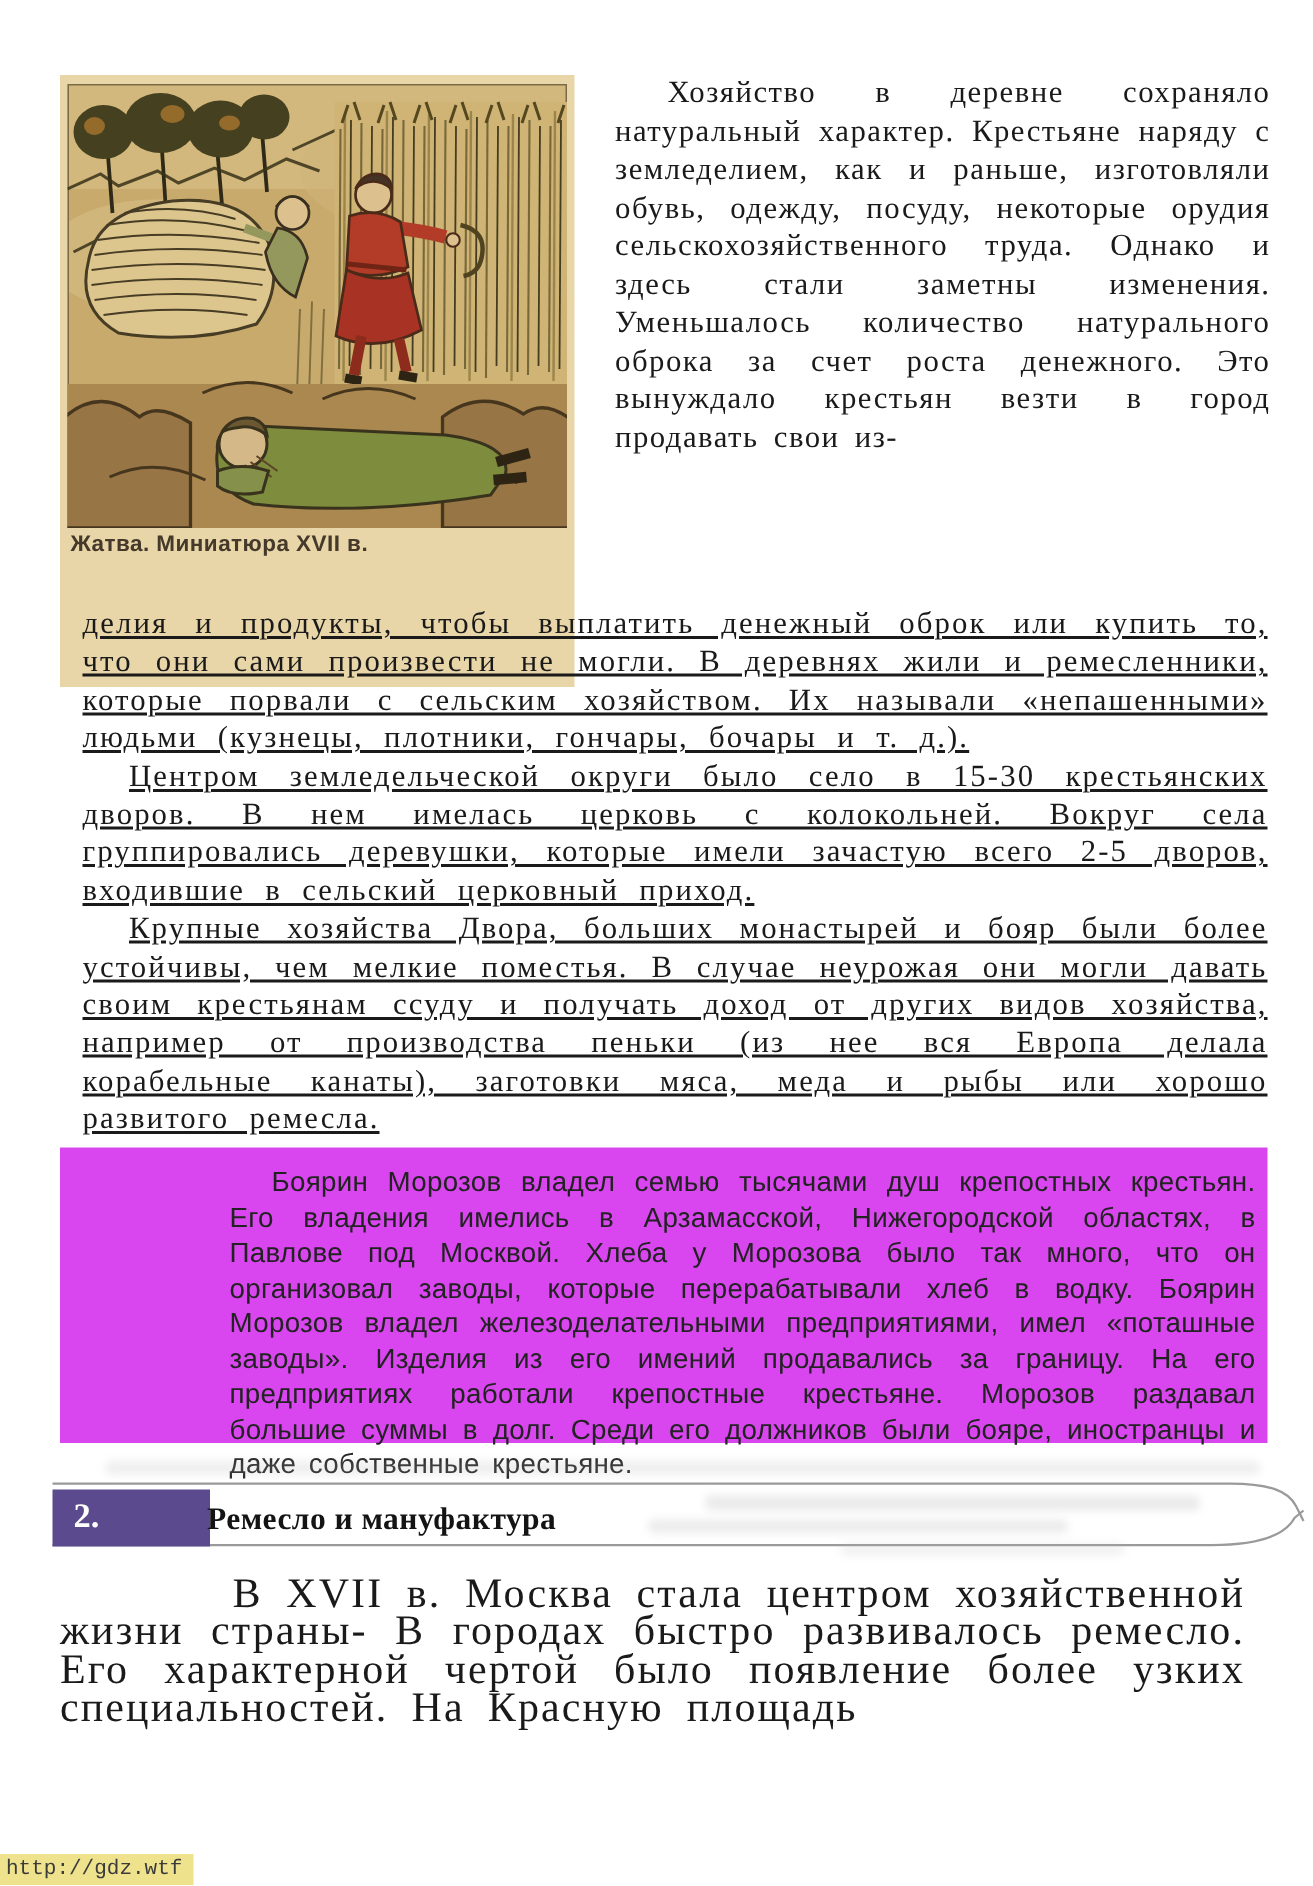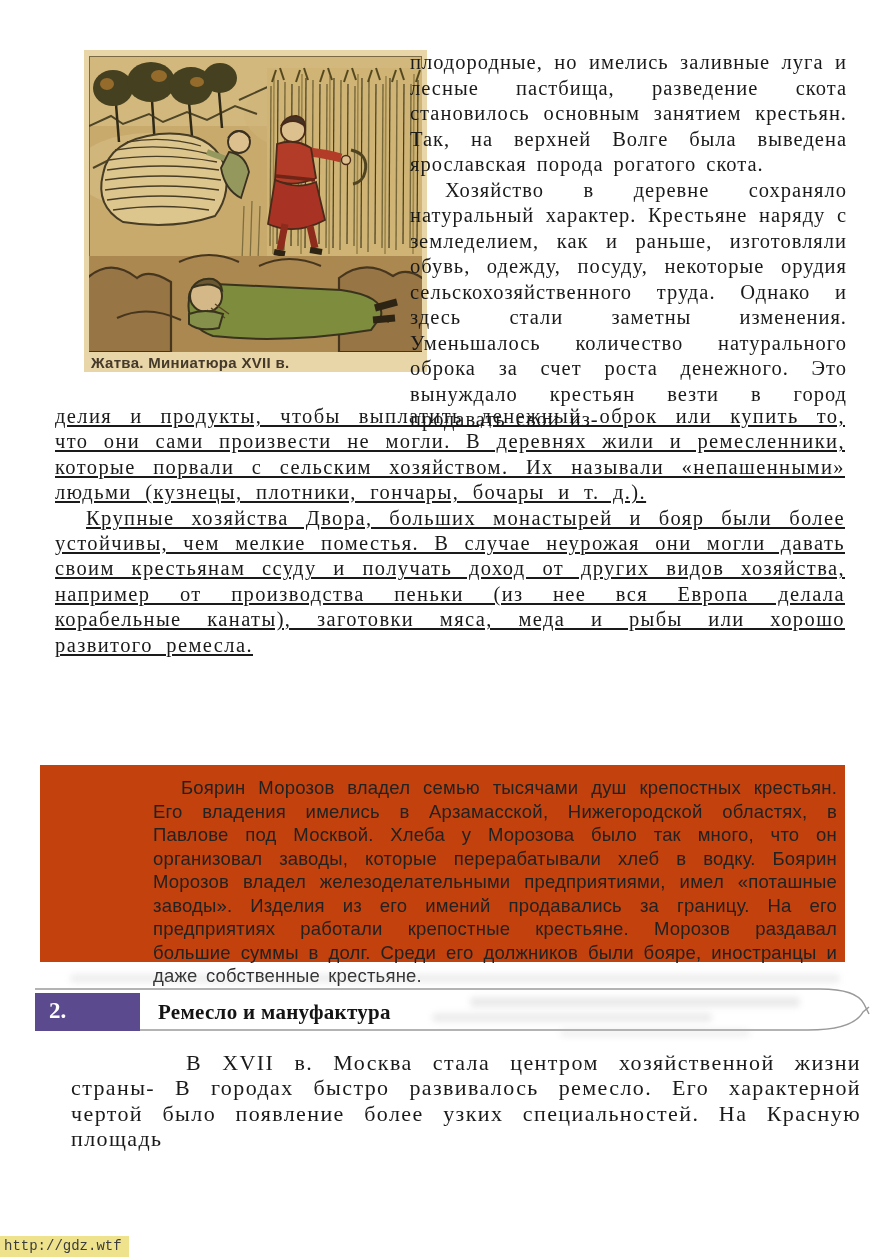--- a/index.html
+++ b/index.html
@@ -1,62 +1,62 @@
 <!DOCTYPE html>
 <html lang="ru"><head>
 <meta charset="utf-8">
 <style>
   html,body{margin:0;padding:0;background:#fff;}
   .page{position:relative;width:875px;height:1257px;background:#ffffff;overflow:hidden;
         font-family:"Liberation Serif", serif;color:#1a1a1a;}
 
   
-  .figure{position:absolute;left:40px;top:50px;width:343px;height:322px;background:#e8d5a8;margin-left:44px;}
+  .figure{position:absolute;left:40px;top:50px;width:343px;height:408px;background:#e8d5a8;}
   .figure svg{position:absolute;left:5px;top:6px;display:block;}
   .figure-caption{position:absolute;left:7px;top:304px;width:330px;
         font-family:"Liberation Sans", sans-serif;font-size:15px;font-weight:bold;
         color:#44392a;letter-spacing:.3px;}
 
   
   .col-text{position:absolute;left:410px;top:50px;width:437px;
         font-size:20.5px;line-height:25.5px;text-align:justify;
         letter-spacing:1px;word-spacing:4px;}
   .col-text p{margin:0;}
   .col-text p.indent{text-indent:35px;}
 
   .full-text{position:absolute;left:55px;top:404px;width:790px;
         font-size:20.5px;line-height:25.4px;text-align:justify;
         letter-spacing:1.4px;word-spacing:7px;}
   .full-text p{margin:0;text-decoration:underline;}
   .full-text p.indent{text-indent:31px;}
 
   
   .reading-box{position:absolute;left:40px;top:765px;width:805px;height:197px;
-        background:#c2410c;box-sizing:border-box;
+        background:#d946ef;box-sizing:border-box;
         padding:11px 8px 0 113px;}
   .reading-box p{margin:0;font-family:"Liberation Sans", sans-serif;
         font-size:18.5px;line-height:23.5px;color:#222;
         text-align:justify;letter-spacing:.2px;word-spacing:3px;text-indent:28px;}
 
   
   .band-lines{position:absolute;left:30px;top:979px;}
   .smudge{position:absolute;background:#b5b5b5;border-radius:4px;filter:blur(3px);}
   .sm1{left:70px;top:974px;width:770px;height:9px;opacity:.22;}
   .sm2{left:470px;top:997px;width:330px;height:10px;opacity:.28;}
   .sm3{left:432px;top:1013px;width:280px;height:9px;opacity:.26;}
   .sm4{left:560px;top:1029px;width:190px;height:8px;opacity:.18;}
   .section-number{position:absolute;left:35px;top:993px;width:105px;height:38px;
         background:#5b4a8d;color:#ffffff;font-size:23px;font-weight:bold;
         box-sizing:border-box;padding:5px 0 0 14px;}
-  .section-title{position:absolute;left:158px;top:1000px;font-size:21px;font-weight:bold;
+  .section-title{position:absolute;left:138px;top:1000px;font-size:21px;font-weight:bold;
         color:#141414;letter-spacing:.3px;}
 
   
-  .closing{position:absolute;left:71px;top:1050px;width:790px;
-        font-size:22px;line-height:25.4px;text-align:justify;
+  .closing{position:absolute;left:40px;top:1050px;width:790px;
+        font-size:28px;line-height:25.4px;text-align:justify;
         letter-spacing:1.4px;word-spacing:7px;}
   .closing p{margin:0;text-indent:115px;}
 
   
   .watermark{position:absolute;left:0;top:1236px;background:#efe28c;
         font-family:Liberation Mono, monospace;font-size:14px;color:#3b3b3b;
         padding:2px 7px 3px 4px;}
 </style>
 </head>
 <body>
@@ -210,26 +210,26 @@
         </g>
         <path d="M100 258 Q116 252 134 258 L130 272 Q110 276 100 268 Z" fill="#85914a"></path>
         <path d="M286 252 L308 246" stroke="#2d2414" stroke-width="7"></path>
         <path d="M284 264 L306 262" stroke="#2d2414" stroke-width="7"></path>
       </g>
     </svg>
     <div class="figure-caption">Жатва. Миниатюра XVII в.</div>
   </div>
 
   <div class="col-text">
-    <p>плодородные, но имелись заливные луга и лесные пастбища, разведение скота становилось основным занятием крестьян. Так, на верхней Волге была выведена ярославская порода рогатого скота.</p>
     <p class="indent">Хозяйство в деревне сохраняло натуральный характер. Крестьяне наряду с земледелием, как и раньше, изготовляли обувь, одежду, посуду, некоторые орудия сельскохозяйственного труда. Однако и здесь стали заметны изменения. Уменьшалось количество натурального оброка за счет роста денежного. Это вынуждало крестьян везти в город продавать свои из-</p>
   </div>
 
   <div class="full-text">
     <p>делия и продукты, чтобы выплатить денежный оброк или купить то, что они сами произвести не могли. В деревнях жили и ремесленники, которые порвали с сельским хозяйством. Их называли «непашенными» людьми (кузнецы, плотники, гончары, бочары и т. д.).</p>
+    <p class="indent">Центром земледельческой округи было село в 15-30 крестьянских дворов. В нем имелась церковь с колокольней. Вокруг села группировались деревушки, которые имели зачастую всего 2-5 дворов, входившие в сельский церковный приход.</p>
     <p class="indent">Крупные хозяйства Двора, больших монастырей и бояр были более устойчивы, чем мелкие поместья. В случае неурожая они могли давать своим крестьянам ссуду и получать доход от других видов хозяйства, например от производства пеньки (из нее вся Европа делала корабельные канаты), заготовки мяса, меда и рыбы или хорошо развитого ремесла.</p>
   </div>
 
   <div class="reading-box">
     <p>Боярин Морозов владел семью тысячами душ крепостных крестьян. Его владения имелись в Арзамасской, Нижегородской областях, в Павлове под Москвой. Хлеба у Морозова было так много, что он организовал заводы, которые перерабатывали хлеб в водку. Боярин Морозов владел железоделательными предприятиями, имел «поташные заводы». Изделия из его имений продавались за границу. На его предприятиях работали крепостные крестьяне. Морозов раздавал большие суммы в долг. Среди его должников были бояре, иностранцы и даже собственные крестьяне.</p>
   </div>
 
   <div class="smudge sm1"></div>
   <svg class="band-lines" width="845" height="70" viewBox="0 0 845 70">
     <path d="M5 10 H790 C816 10 829 15 834 25 L839 35" stroke="#9a9a9a" fill="none" stroke-width="1.5"></path>

